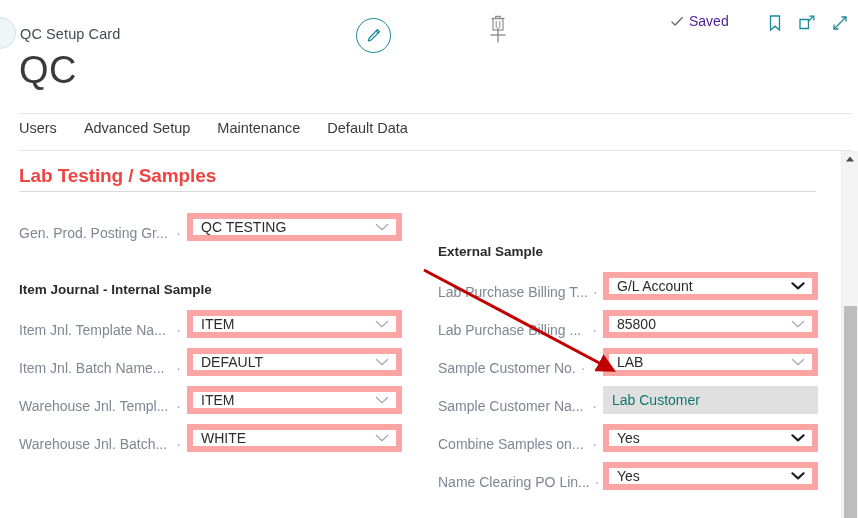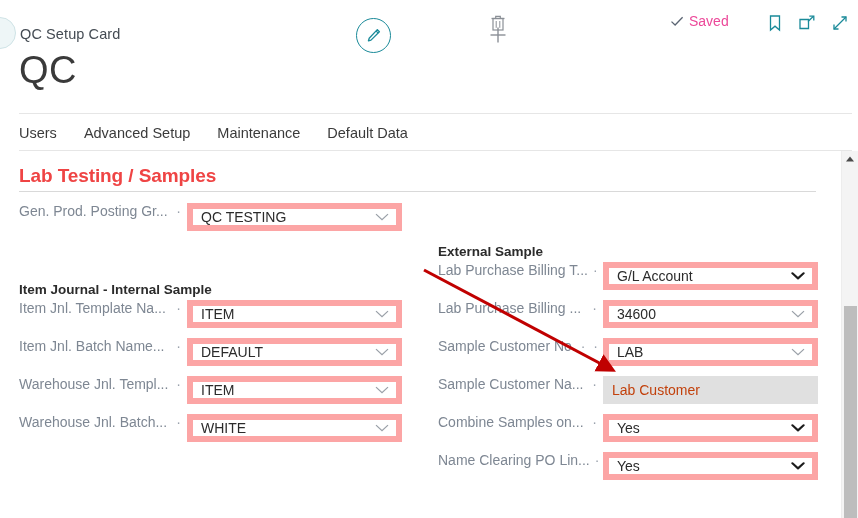--- a/index.html
+++ b/index.html
@@ -44,40 +44,40 @@
   #edit-circle {
     width: 35px; height: 35px; border-radius: 50%;
     border: 1.4px solid #1a8a99;
     display: flex; align-items: center; justify-content: center;
   }
   #new-btn   { left: 481px; }
   #del-btn   { left: 481px; }
   #saved-box {
     position: absolute; left: 669px; top: 13px;
     display: flex; align-items: flex-start; gap: 4px;
-    font-size: 14px; color: #ec4899; cursor: pointer;
+    font-size: 14px; color: #4c1d95; cursor: pointer;
   }
   #bookmark-btn { left: 758px; }
   #openwin-btn  { left: 790px; }
   #expand-btn   { left: 823px; }
 
   
   #page-title {
     position: absolute; left: 19px; top: 48px;
     font-size: 38px; font-weight: 300; color: #3a3a3a;
     letter-spacing: .5px; line-height: 44px;
   }
   #nav-top-rule {
     position: absolute; left: 19px; top: 113px;
     width: 833px; height: 1px; background: #e6e6e6;
   }
   #nav {
     position: absolute; left: 19px; top: 120px;
     height: 26px;
-    display: flex; align-items: center; gap: 0px;
+    display: flex; align-items: flex-start; gap: 0px;
   }
   .nav-item {
     font-size: 14.5px; color: #3b3b3b;
     padding: 0 14px 0 0; margin-right: 13px;
     cursor: pointer; white-space: nowrap;
   }
   #nav-bottom-rule {
     position: absolute; left: 19px; top: 150px;
     width: 833px; height: 1px; background: #e6e6e6;
   }
@@ -103,21 +103,21 @@
   #col-left  { left: 19px;  width: 383px; }
   #col-right { left: 438px; width: 380px; }
 
   .subhead {
     font-size: 13.5px; font-weight: bold; color: #2b2b2b;
     height: 20px; line-height: 20px; margin-top: 39px;
   }
   .row {
     position: relative;
     height: 38px;
-    display: flex; align-items: flex-start;
+    display: flex; align-items: flex-end;
   }
   .flabel {
     font-size: 14px; color: #7e8793;
     white-space: nowrap; overflow: hidden;
     flex: 0 0 auto;
   }
   .dots {
     font-size: 14px; color: #9aa2ad;
     letter-spacing: 2px;
     margin: 0 4px 0 5px;
@@ -140,21 +140,21 @@
   #col-left  .field { width: 215px; }
   #col-right .field { width: 215px; }
   .field .chev {
     position: absolute; right: 7px; top: 50%;
     transform: translateY(-50%);
     display: flex; align-items: center;
   }
   .field.readonly {
     border: 1px solid transparent;
     background: #e0e0e0;
-    color: #c2410c;
+    color: #0f766e;
     cursor: default;
   }
 
   
   #scrollbar {
     position: absolute; right: 0; top: 151px;
     width: 17px; height: 367px;
     background: #f4f4f4;
     border-left: 1px solid #ededed;
   }
@@ -337,21 +337,21 @@
               <svg width="14" height="9" viewBox="0 0 14 9">
                 <path d="M1.4 1.8 L7 6.9 L12.6 1.8" fill="none" stroke="#1c1c1c" stroke-width="2.1" stroke-linecap="round" stroke-linejoin="round"></path>
               </svg>
             </span>
           </div>
         </div>
         <div class="row">
           <span class="flabel">Lab Purchase Billing ...</span>
           <span class="dots">·</span>
           <div class="field">
-            <span>34600</span>
+            <span>85800</span>
             <span class="chev">
               <svg width="14" height="9" viewBox="0 0 14 9">
                 <path d="M1 1.6 L7 7.2 L13 1.6" fill="none" stroke="#9aa0a8" stroke-width="1.25"></path>
               </svg>
             </span>
           </div>
         </div>
         <div class="row">
           <span class="flabel">Sample Customer No.</span>
           <span class="dots">· ·</span>

